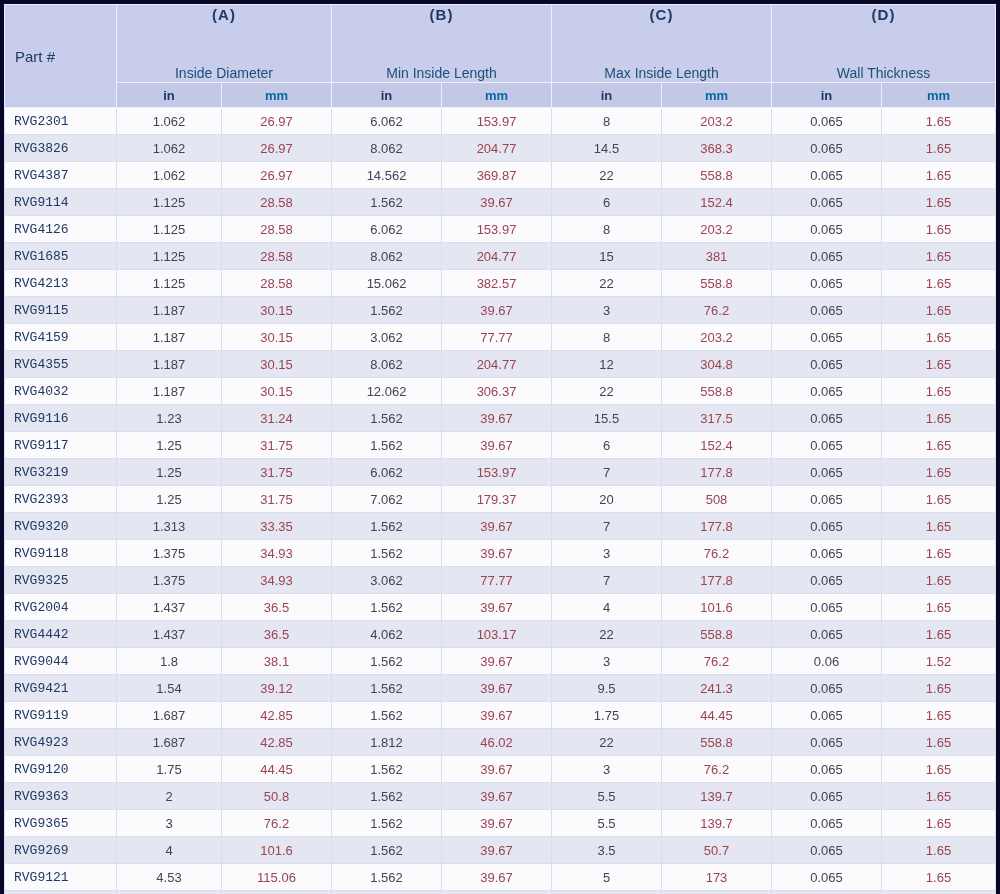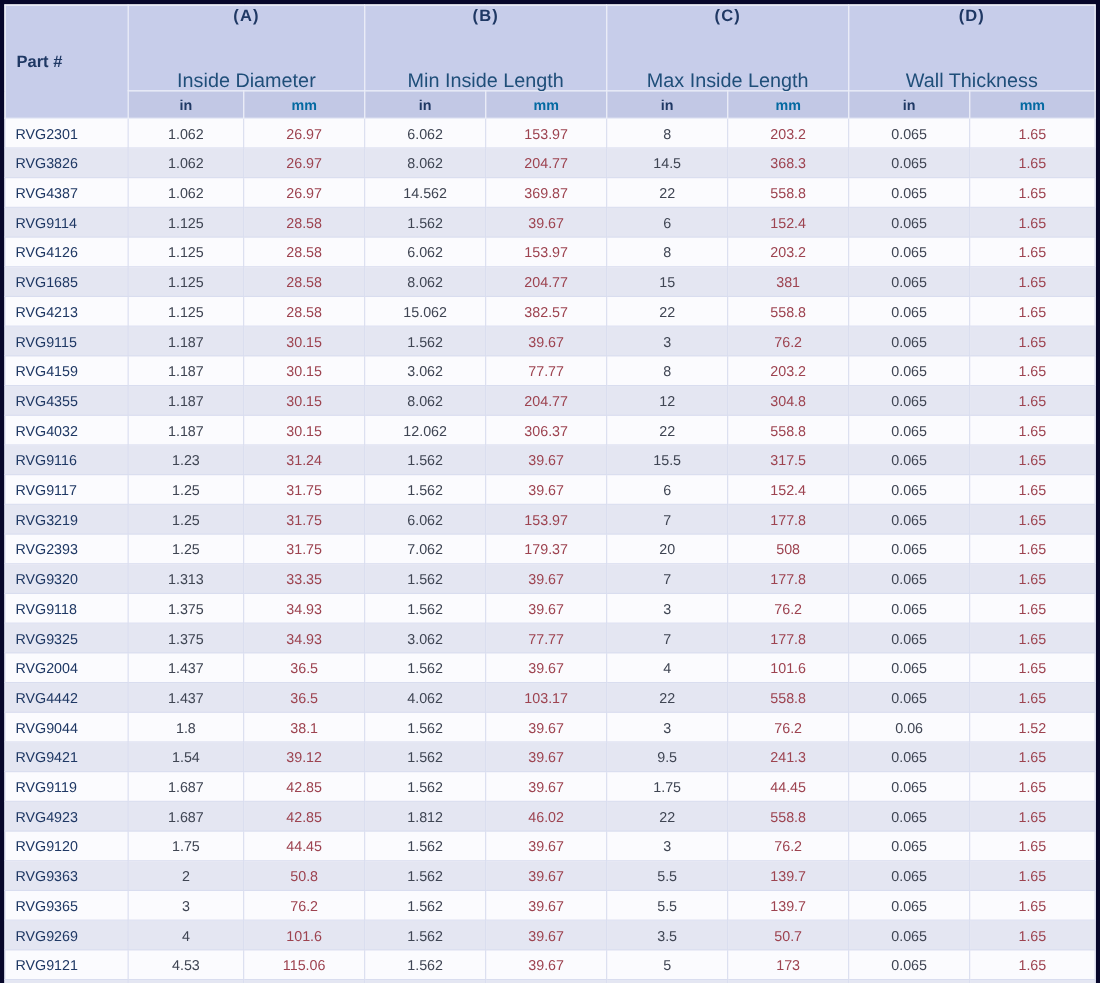--- a/index.html
+++ b/index.html
@@ -24,32 +24,32 @@
     background: #c7cdea;
     border: 1px solid #eef0f9;
     vertical-align: middle;
   }
   tr.group-row { height: 50px; }
   tr.unit-row  { height: 25px; }
   th.part-h {
     text-align: left;
     padding-left: 10px;
     font-size: 15px;
-    font-weight: bold;
+    font-weight: normal;
     color: #1f3864;
   }
   .g-letter {
     font-size: 15px;
     font-weight: bold;
     color: #1f3864;
     letter-spacing: 1px;
     line-height: 20px;
   }
   .g-label {
-    font-size: 18px;
+    font-size: 14px;
     font-weight: normal;
     color: #1f4e79;
     line-height: 18px;
     margin-top: 39px;
   }
   th.unit {
     background: #c2c8e5;
     font-size: 13px;
     font-weight: bold;
     text-align: center;
@@ -63,20 +63,21 @@
     text-align: center;
     vertical-align: middle;
     height: 27px;
   }
   tbody tr.stripe-a td { background: #fbfbfe; }
   tbody tr.stripe-b td { background: #e4e6f2; }
   td.part-cell {
     text-align: left;
     padding-left: 9px;
     color: #1f3864;
+    font-family: Liberation Mono, monospace;
   }
   td.val-in { color: #3f4553; }
   td.val-mm { color: #9d4350; }
 </style>
 </head>
 <body>
 
 <div class="frame">
   <table>
     <colgroup>

